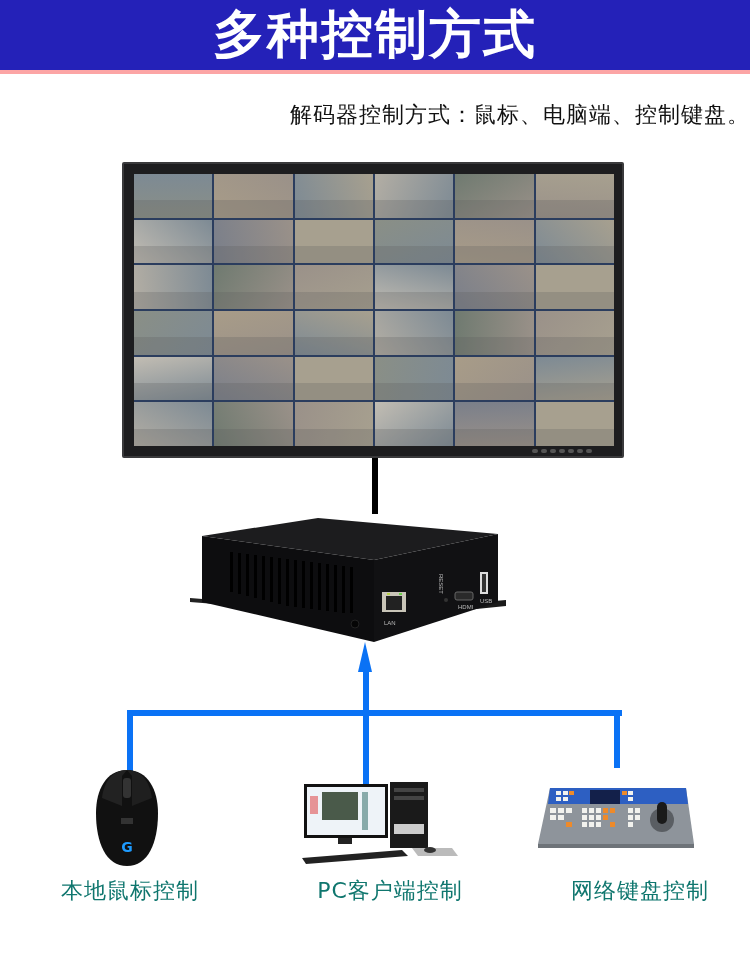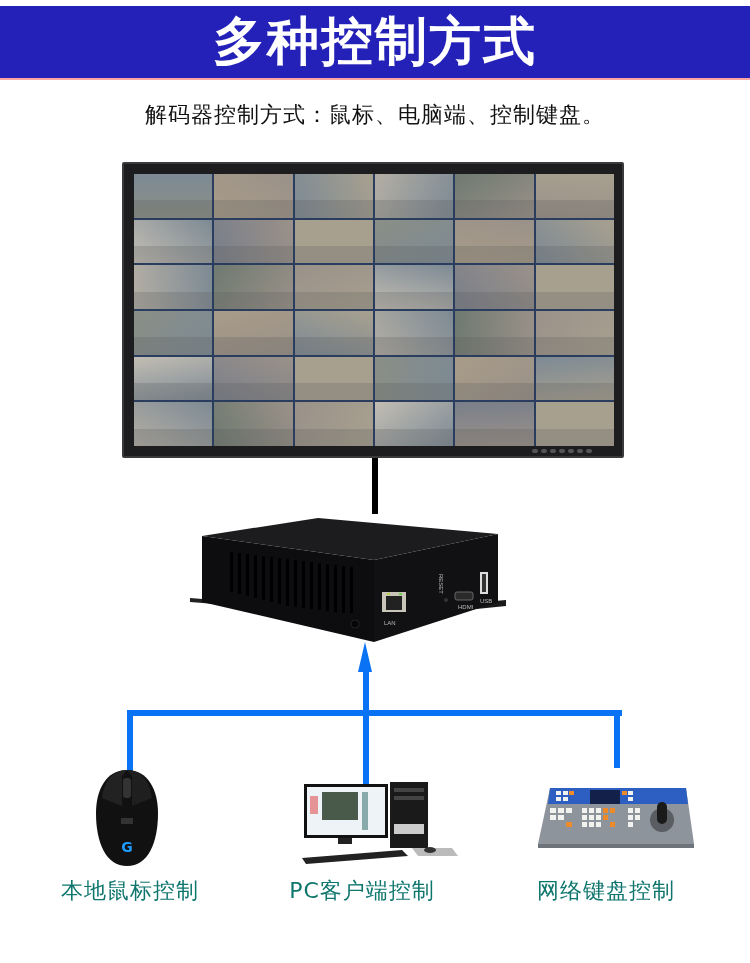--- a/index.html
+++ b/index.html
@@ -2,30 +2,29 @@
 <html><head>
 <meta charset="utf-8">
 <style>
   * { box-sizing: border-box; margin: 0; padding: 0; }
   html, body { width: 750px; height: 963px; background: #ffffff; overflow: hidden; }
   body { position: relative; font-family: "DejaVu Sans", "Liberation Sans", sans-serif; color: #111; }
 
   .header {
     position: absolute; left: 0; top: 0; width: 750px; height: 74px;
     background: #2421b8; display: flex; align-items: center; justify-content: center;
-    border-bottom: 2px solid #fca5a5;
-    margin-top: 6px;
+    border-bottom: 4px solid #fca5a5;
   }
   .header-title {
     color: #ffffff; font-size: 52px; font-weight: bold; letter-spacing: 2px;
     font-family: "DejaVu Sans", sans-serif;
   }
 
   .subtitle {
-    position: absolute; top: 100px; left: 0; width: 750px; text-align: center;
+    position: absolute; top: 100px; left: 0; width: 750px; text-align: right;
     font-size: 22px; color: #111; letter-spacing: 1px;
   }
 
   
   .monitor {
     position: absolute; left: 122px; top: 162px; width: 502px; height: 296px;
     background: #1d1d1f; border: 2px solid #3a3a3c; border-radius: 2px;
   }
   .screen {
     position: absolute; left: 10px; top: 10px; width: 480px; height: 272px;
@@ -211,21 +210,21 @@
     <rect x="60" y="14" width="6" height="38" fill="#8aa"></rect>
     <rect x="8" y="18" width="8" height="18" fill="#dd3333" opacity="0.5"></rect>
     <rect x="36" y="60" width="14" height="6" fill="#222"></rect>
 
     <polygon points="0,80 100,72 106,78 4,86" fill="#222"></polygon>
 
     <polygon points="110,70 150,70 156,78 116,78" fill="#bbb"></polygon>
     <ellipse cx="128" cy="72" rx="6" ry="3" fill="#333"></ellipse>
   </svg>
 </div>
-<div class="device-label" style="left:252px;">PC客户端控制</div>
+<div class="device-label" style="left:280px;">PC客户端控制</div>
 
 <div class="device" style="left:536px; top:784px; width:160px; height:68px;">
   <svg viewBox="0 0 160 68" width="160" height="68">
     <polygon points="14,4 150,4 158,60 2,60" fill="#8e949b"></polygon>
     <polygon points="14,4 150,4 152,20 12,20" fill="#2d5fc2"></polygon>
     <rect x="54" y="6" width="30" height="14" fill="#13204a"></rect>
     <g fill="#f2f2ee">
       <rect x="20" y="7" width="5" height="4"></rect>
         <rect x="27" y="7" width="5" height="4"></rect>
       <rect x="20" y="13" width="5" height="4"></rect>
@@ -259,13 +258,13 @@
         <rect x="74" y="24" width="5" height="5"></rect>
       <rect x="67" y="31" width="5" height="5"></rect>
         <rect x="74" y="38" width="5" height="5"></rect>
       <rect x="30" y="38" width="6" height="5"></rect>
     </g>
     <circle cx="126" cy="36" r="12" fill="#5a5e63"></circle>
     <rect x="121" y="18" width="10" height="22" rx="5" fill="#1a1a1a"></rect>
     <rect x="2" y="60" width="156" height="4" fill="#6e7379"></rect>
   </svg>
 </div>
-<div class="device-label" style="left:496px;">网络键盘控制</div>
+<div class="device-label" style="left:530px;">网络键盘控制</div>
 
 </body></html>

